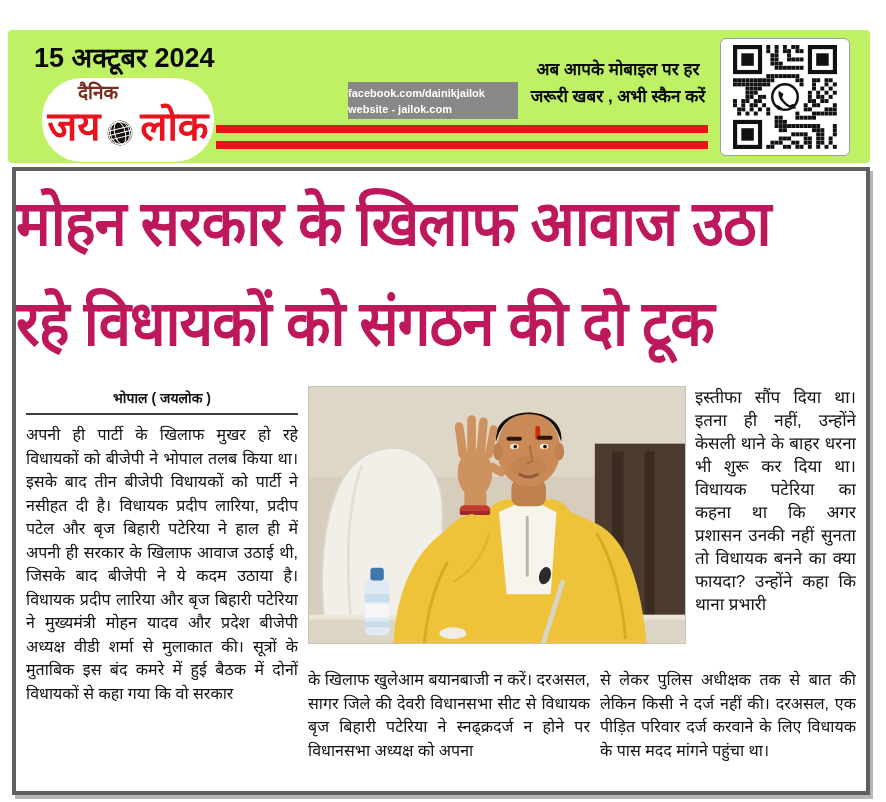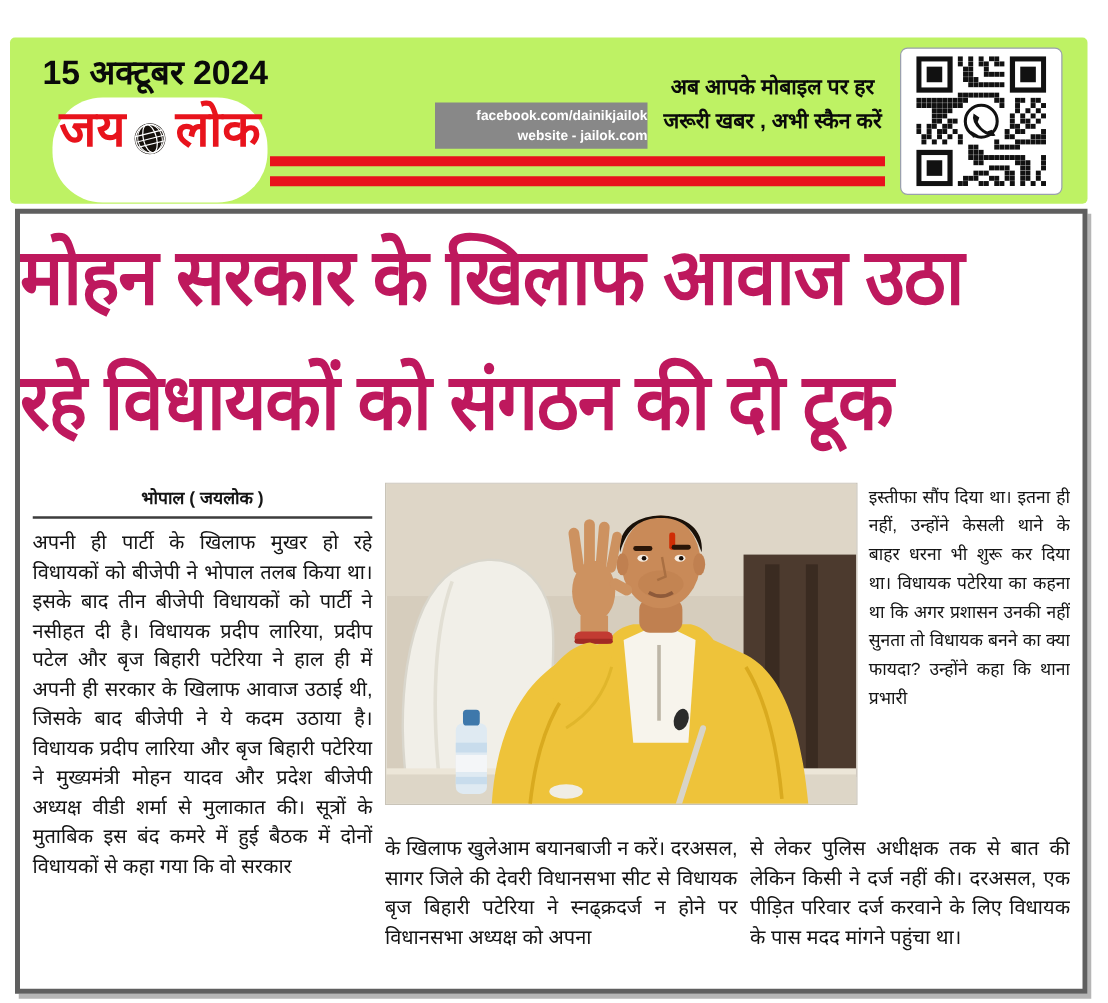--- a/index.html
+++ b/index.html
@@ -15,21 +15,21 @@
              background:#fff;border-radius:40px;padding:4px 0 0 0;text-align:center;}
   .logo-tag{font-size:19px;font-weight:bold;color:#7a2e1e;text-align:left;
             padding-left:36px;line-height:22px;}
   .logo-main{display:flex;align-items:flex-end;justify-content:center;gap:5px;
              font-size:40px;font-weight:900;color:#e8131c;line-height:44px;}
   .globe{display:inline-flex;width:30px;height:30px;}
   .red-rules{position:absolute;left:208px;top:95px;width:492px;}
   .red-rules .rule{height:8px;background:#e8131c;margin-bottom:8px;}
   .contact-box{position:absolute;left:340px;top:52px;width:170px;height:37px;
                background:#888;color:#fff;font-size:11px;font-weight:bold;
-               text-align:right;line-height:16px;padding-top:3px;box-sizing:border-box;}
+               text-align:left;line-height:16px;padding-top:3px;box-sizing:border-box;}
   .scan-note{position:absolute;left:508px;top:26px;width:204px;text-align:center;
              font-size:17px;font-weight:900;line-height:27px;color:#0a0a0a;}
   .qr-box{position:absolute;left:712px;top:8px;width:128px;height:116px;background:#fff;
           border:1px solid #9aa0ad;border-radius:6px;display:flex;align-items:center;
           justify-content:center;}
 
   
   .article-box{position:absolute;left:12px;top:167px;width:850px;height:620px;
                border:4px solid #5f5f5f;background:#fff;overflow:hidden;
                box-shadow:3px 4px 0 rgba(90,90,90,.45);}
@@ -38,34 +38,35 @@
   .hl-line{display:block;white-space:nowrap;transform:scaleY(1.08);}
   .article-body{display:flex;gap:10px;padding:6px 10px 0 10px;height:396px;overflow:hidden;}
   .col1{width:272px;flex:none;overflow:hidden;}
   .dateline{text-align:center;font-weight:bold;font-size:14px;padding:2px 0 6px;}
   .dateline-rule{border-top:2px solid #3d3d3d;margin:0 0 8px;}
   .body-text{margin:0;font-size:16px;line-height:23.5px;text-align:justify;color:#141414;}
   .col-rest{flex:1;display:flex;flex-direction:column;overflow:hidden;}
   .top-row{display:flex;gap:9px;height:260px;overflow:hidden;}
   .photo{width:378px;height:258px;flex:none;border:1px solid #c9c4b8;box-sizing:border-box;}
   .photo svg{width:100%;height:100%;display:block;}
-  .narrow{flex:1;font-size:14px;line-height:23px;}
+  .narrow{flex:1;font-size:17px;line-height:23px;}
   .bottom-row{display:flex;gap:10px;margin-top:22px;overflow:hidden;}
   .mid{width:282px;flex:none;}
   .wide{flex:1;}
 </style>
 </head>
 <body>
 
 <div class="page">
 
   <div class="header-band">
     <div class="issue-date">15 अक्टूबर 2024</div>
 
     <div class="logo-pill">
+      <div class="logo-tag">दैनिक</div>
       <div class="logo-main">
         <span>जय</span>
         <span class="globe">
           <svg viewBox="0 0 34 34">
             <g transform="rotate(-14 17 17)">
               <circle cx="17" cy="17" r="14" fill="#15100b"></circle>
               <circle cx="17" cy="17" r="13" fill="none" stroke="#fff" stroke-width="1.2"></circle>
               <ellipse cx="17" cy="17" rx="6" ry="13" fill="none" stroke="#fff" stroke-width="1.1"></ellipse>
               <ellipse cx="17" cy="17" rx="11" ry="13" fill="none" stroke="#fff" stroke-width="0.9"></ellipse>
               <line x1="4" y1="12" x2="30" y2="12" stroke="#fff" stroke-width="1.1"></line>

